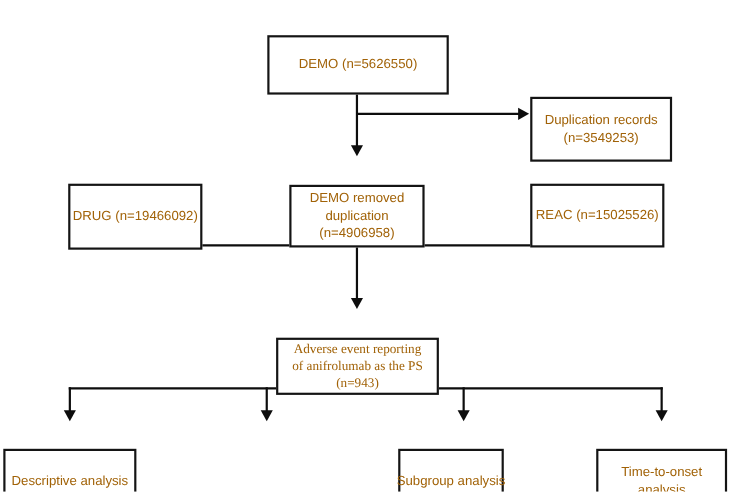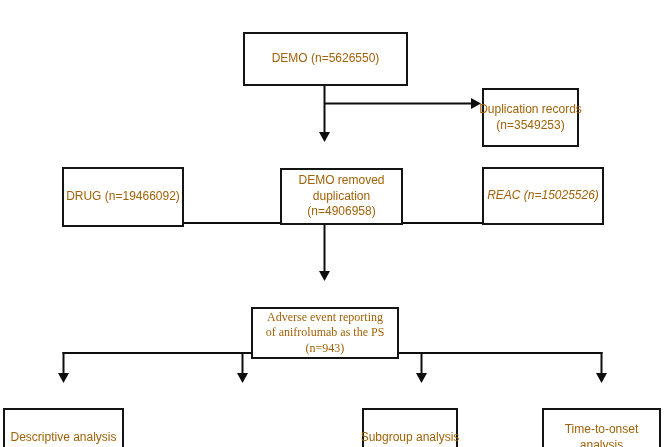--- a/index.html
+++ b/index.html
@@ -27,24 +27,24 @@
     align-items: center;
     justify-content: center;
     text-align: center;
     font-size: 12px;
     line-height: 1.3;
     color: #a16207;
     white-space: pre;
     margin-top: 24px;
   }
   .n-demo     { left: 243px; top: 8px;   width: 165px; height: 54px; }
-  .n-dup      { left: 482px; top: 64px;  width: 97px; height: 59px; }
+  .n-dup      { left: 482px; top: 64px;  width: 129px; height: 59px; }
   .n-drug     { left: 62px;  top: 143px; width: 122px; height: 60px; }
-  .n-removed  { left: 280px; top: 144px; width: 123px; height: 57px; }
-  .n-reac     { left: 482px; top: 143px; width: 122px; height: 58px; font-style: italic; }
+  .n-removed  { left: 263px; top: 144px; width: 123px; height: 57px; }
+  .n-reac     { left: 482px; top: 143px; width: 122px; height: 58px; }
   .n-adverse  { left: 251px; top: 283px; width: 148px; height: 52px; font-family: Liberation Serif, serif; }
   .n-desc     { left: 3px;   top: 384px; width: 121px; height: 59px; }
   .n-signal   { left: 183px; top: 384px; width: 119px; height: 59px; }
   .n-subgroup { left: 362px; top: 384px; width: 96px; height: 59px; }
   .n-tto      { left: 542px; top: 384px; width: 119px; height: 59px; }
 </style>
 </head>
 <body>
 
 <div class="canvas">

